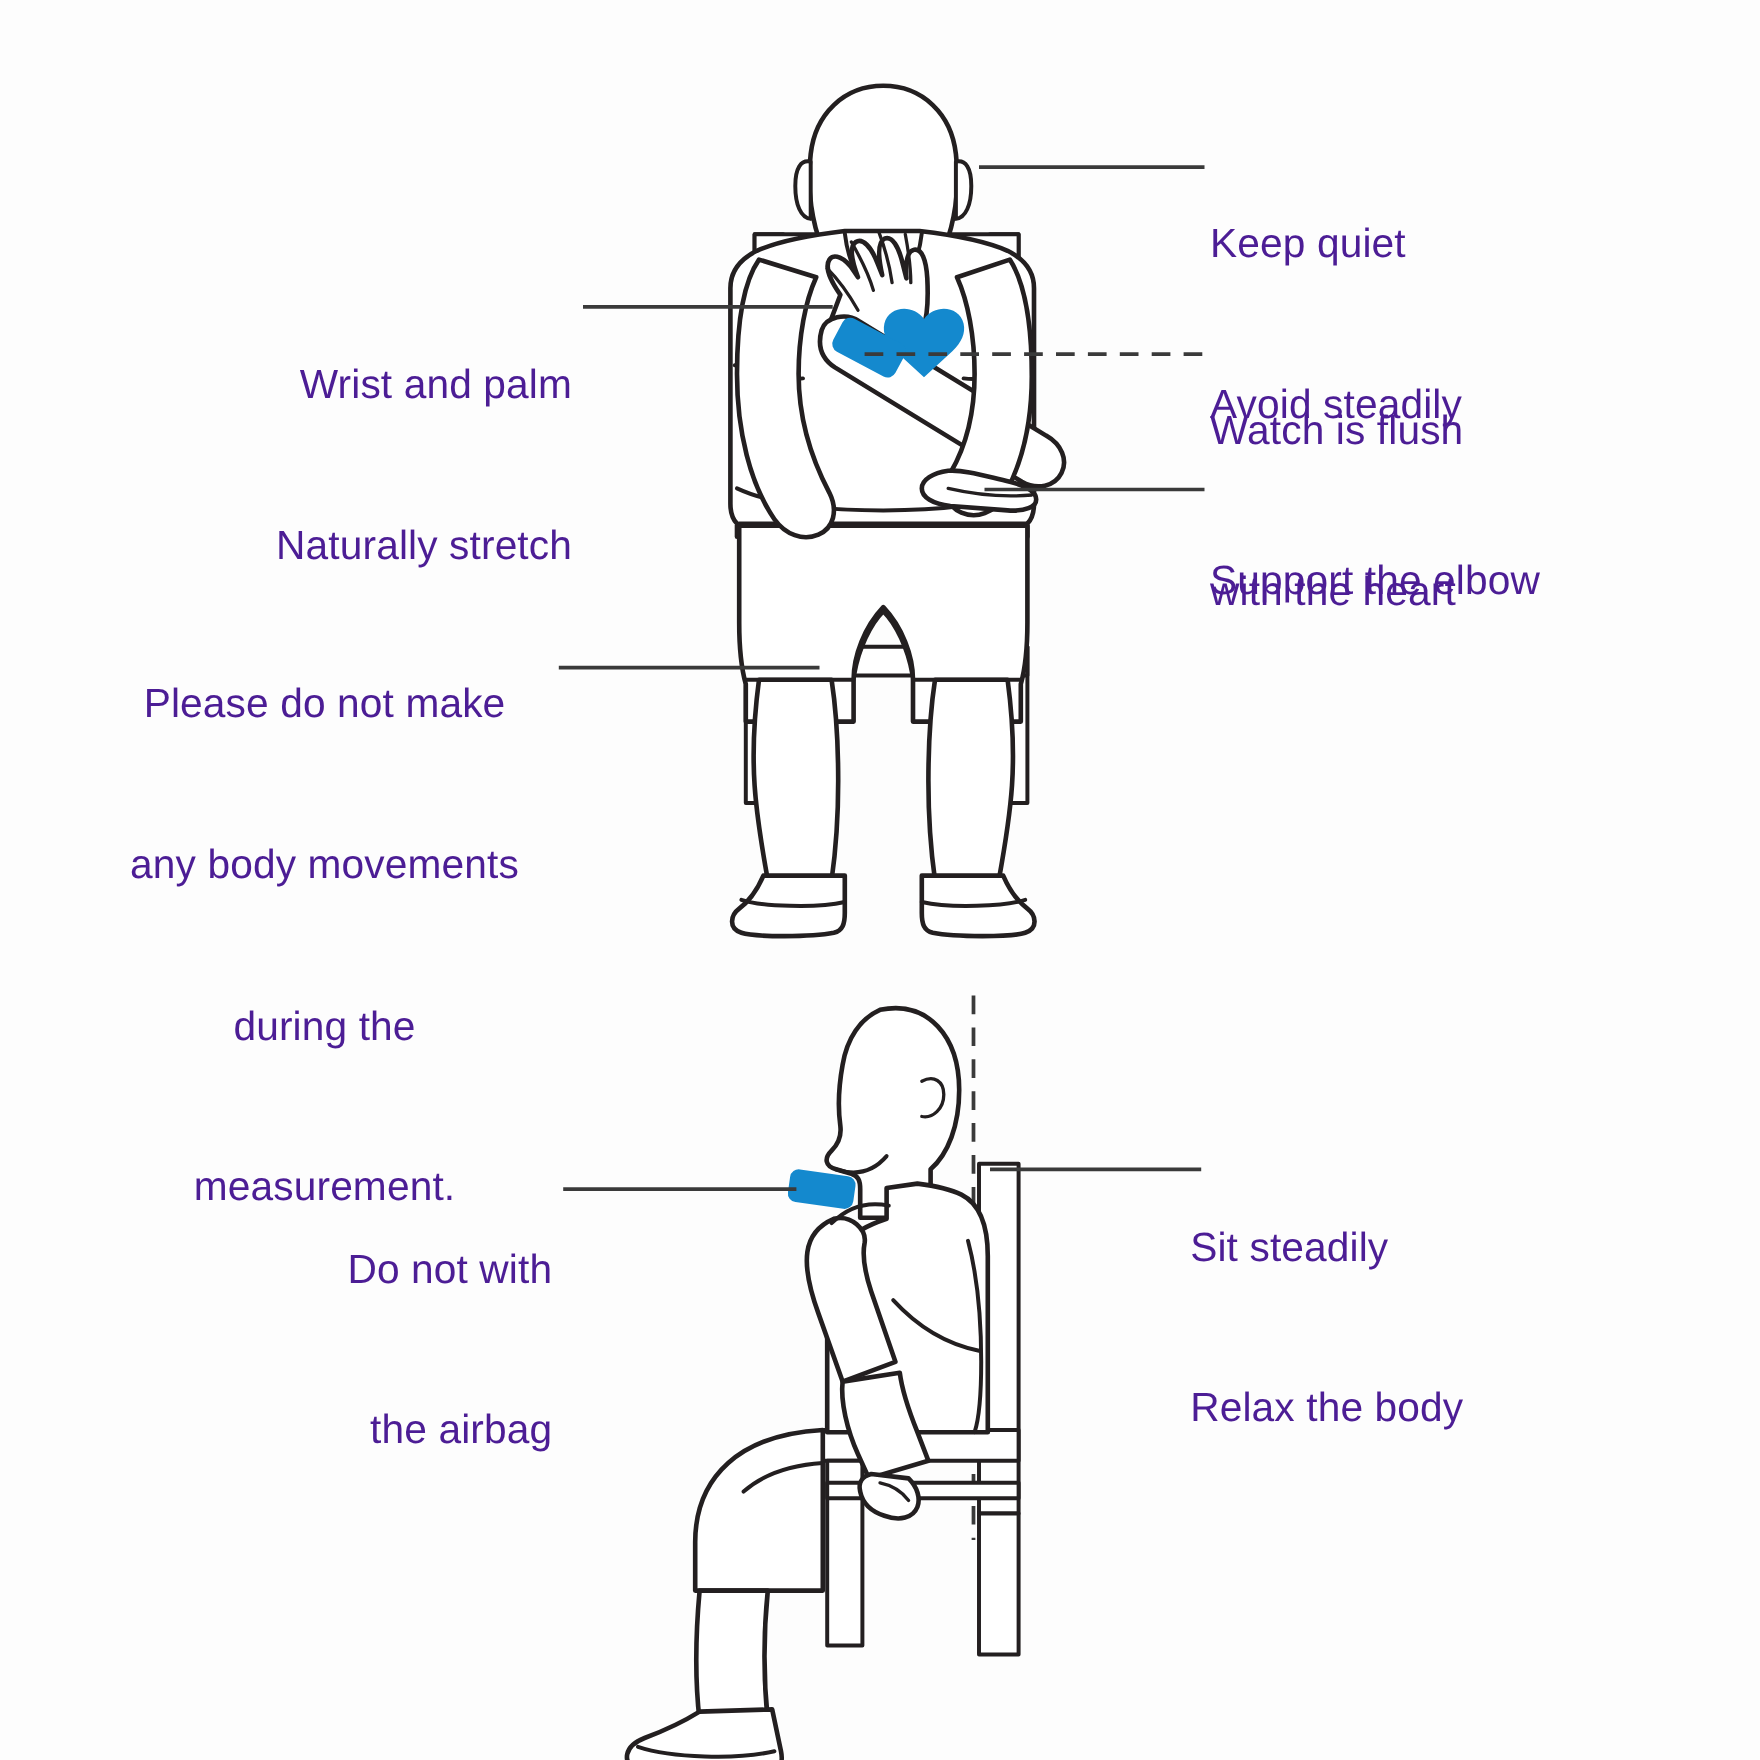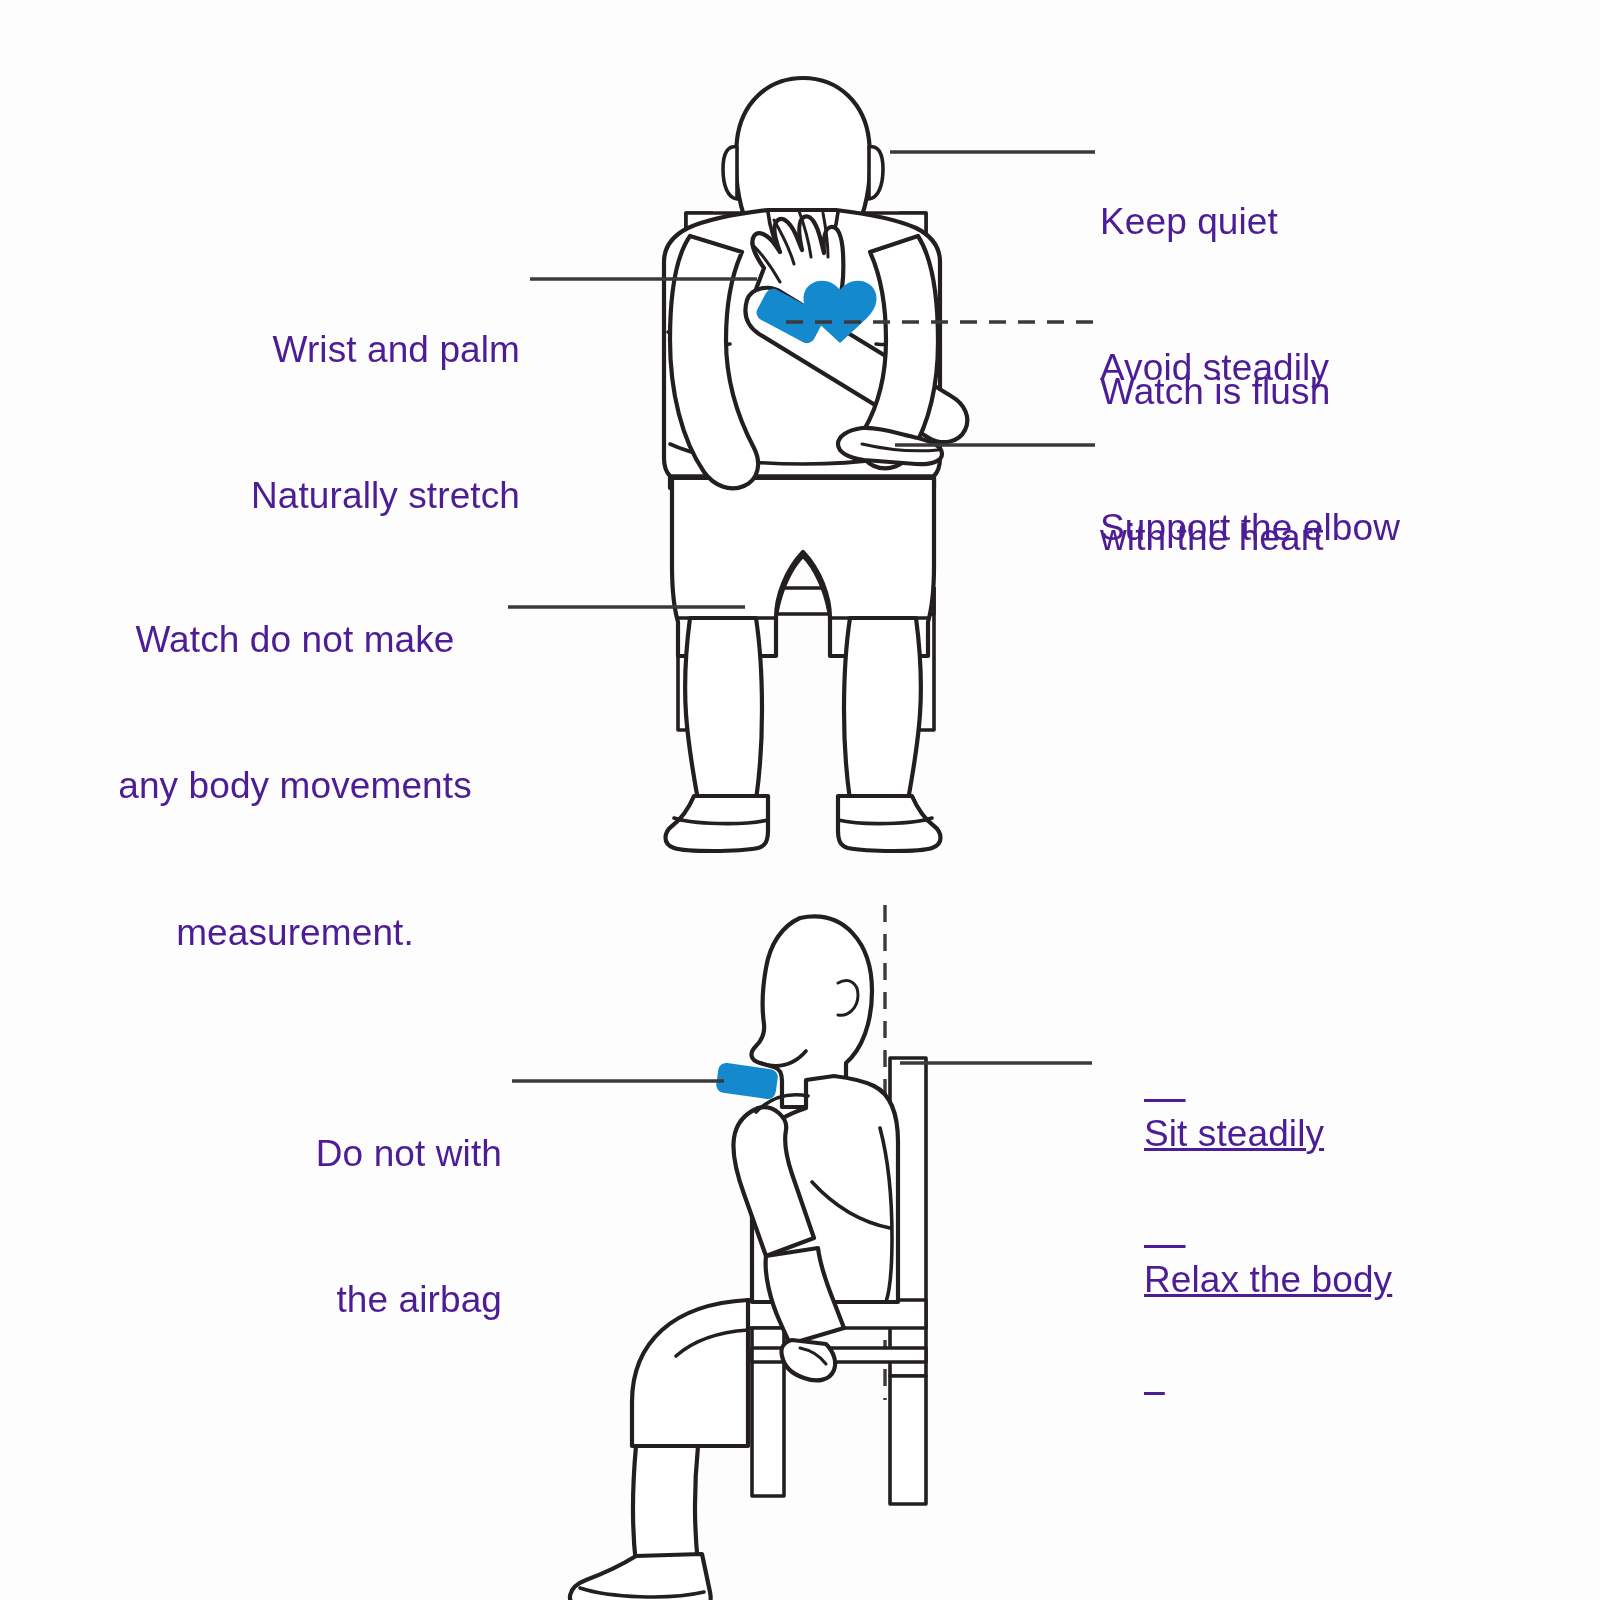--- a/index.html
+++ b/index.html
@@ -340,28 +340,29 @@
   <div class="label right-al" style="left:110px; top:228px; width:410px;">
     <div>Wrist and palm</div>
     <div>Naturally stretch</div>
   </div>
 
   <div class="label left-al" style="left:1100px; top:406px;">
     <div>Support the elbow</div>
   </div>
 
   <div class="label center-al" style="left:80px; top:518px; width:430px;">
-    <div>Watch do not make</div>
+    <div>Please do not make</div>
     <div>any body movements</div>
+    <div>during the</div>
     <div>measurement.</div>
   </div>
 
   <div class="label right-al" style="left:150px; top:1032px; width:352px;">
     <div>Do not with</div>
     <div>the airbag</div>
   </div>
 
-  <div class="label left-al" style="left:1144px; top:1012px;text-decoration:underline;">
+  <div class="label left-al" style="left:1082px; top:1012px;">
     <div>Sit steadily</div>
     <div>Relax the body</div>
   </div>
 
 </div>
 
 </body></html>

